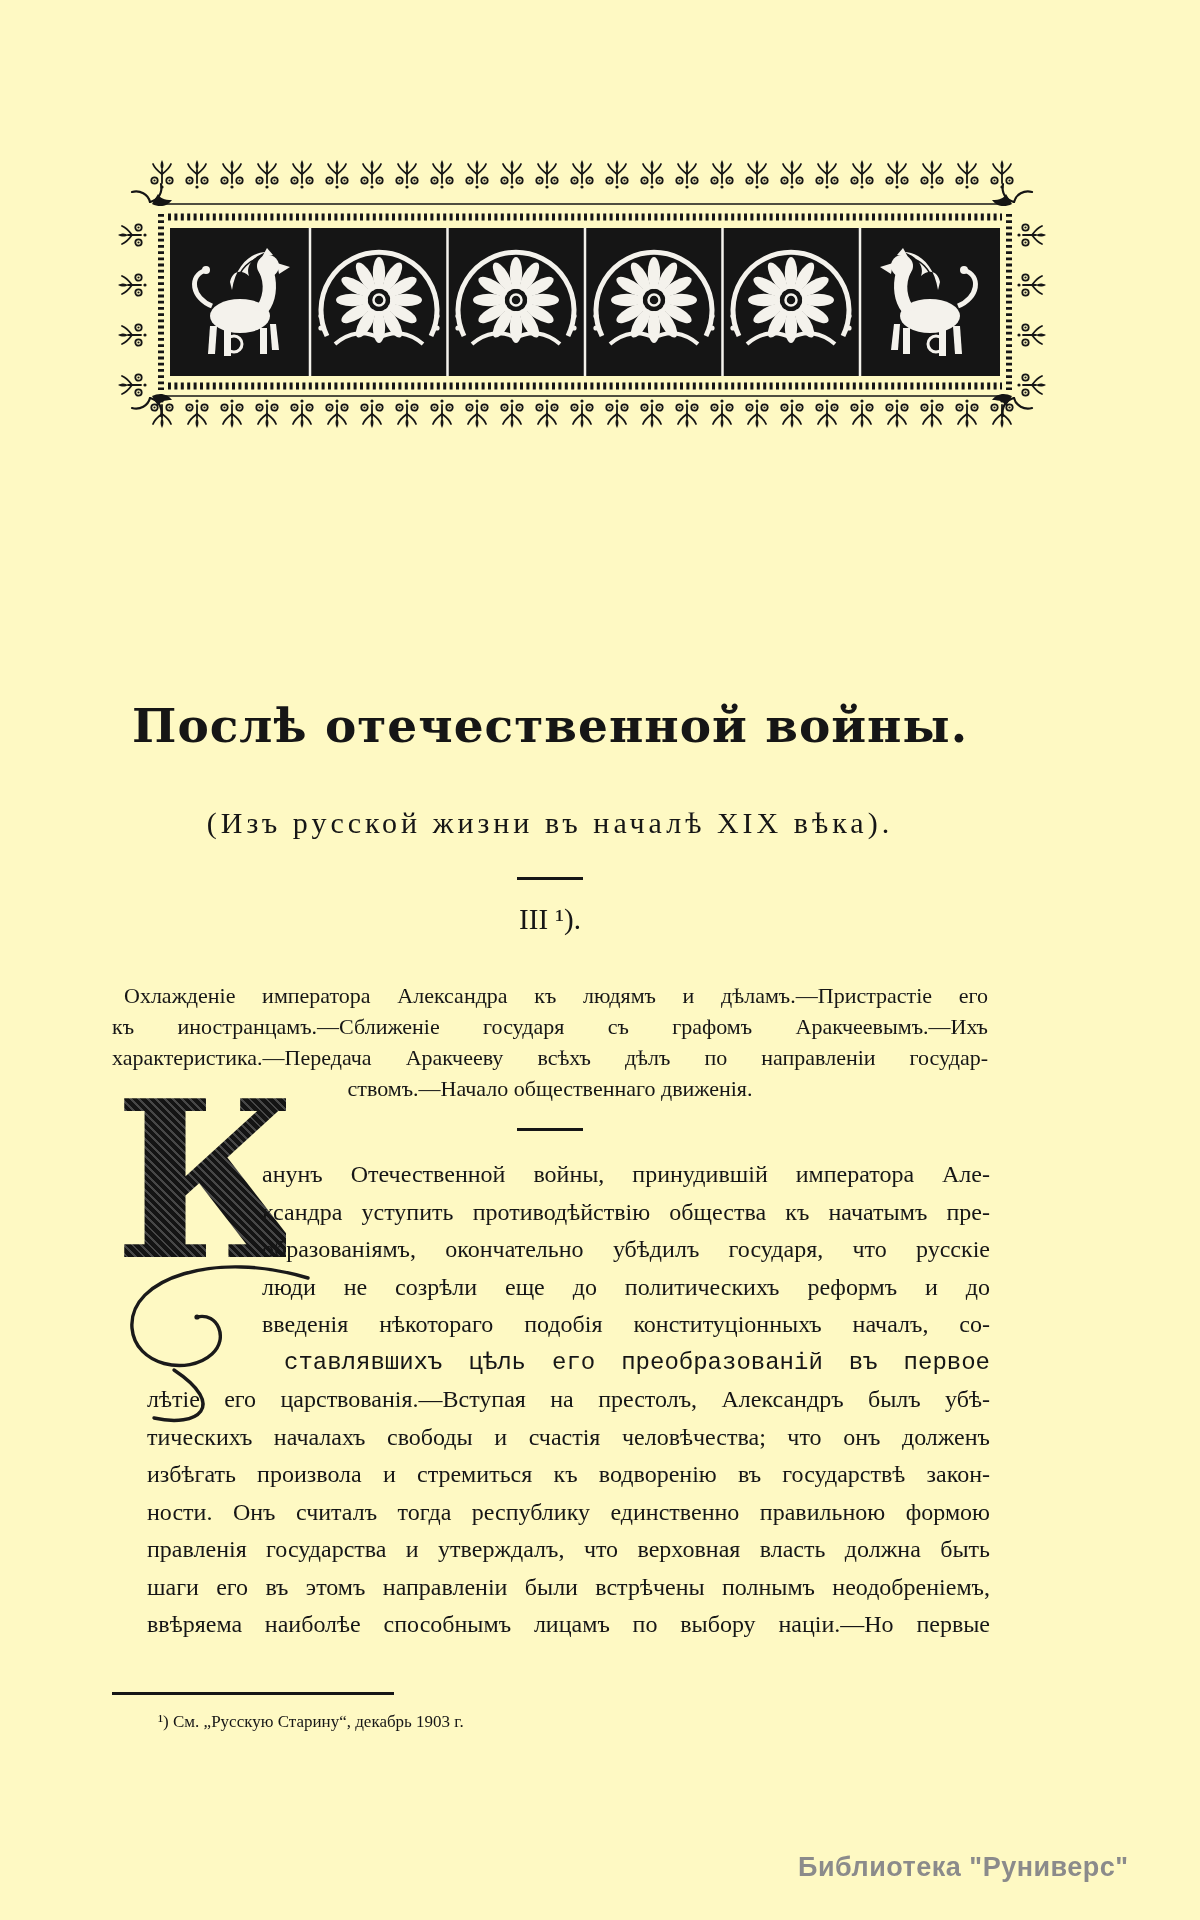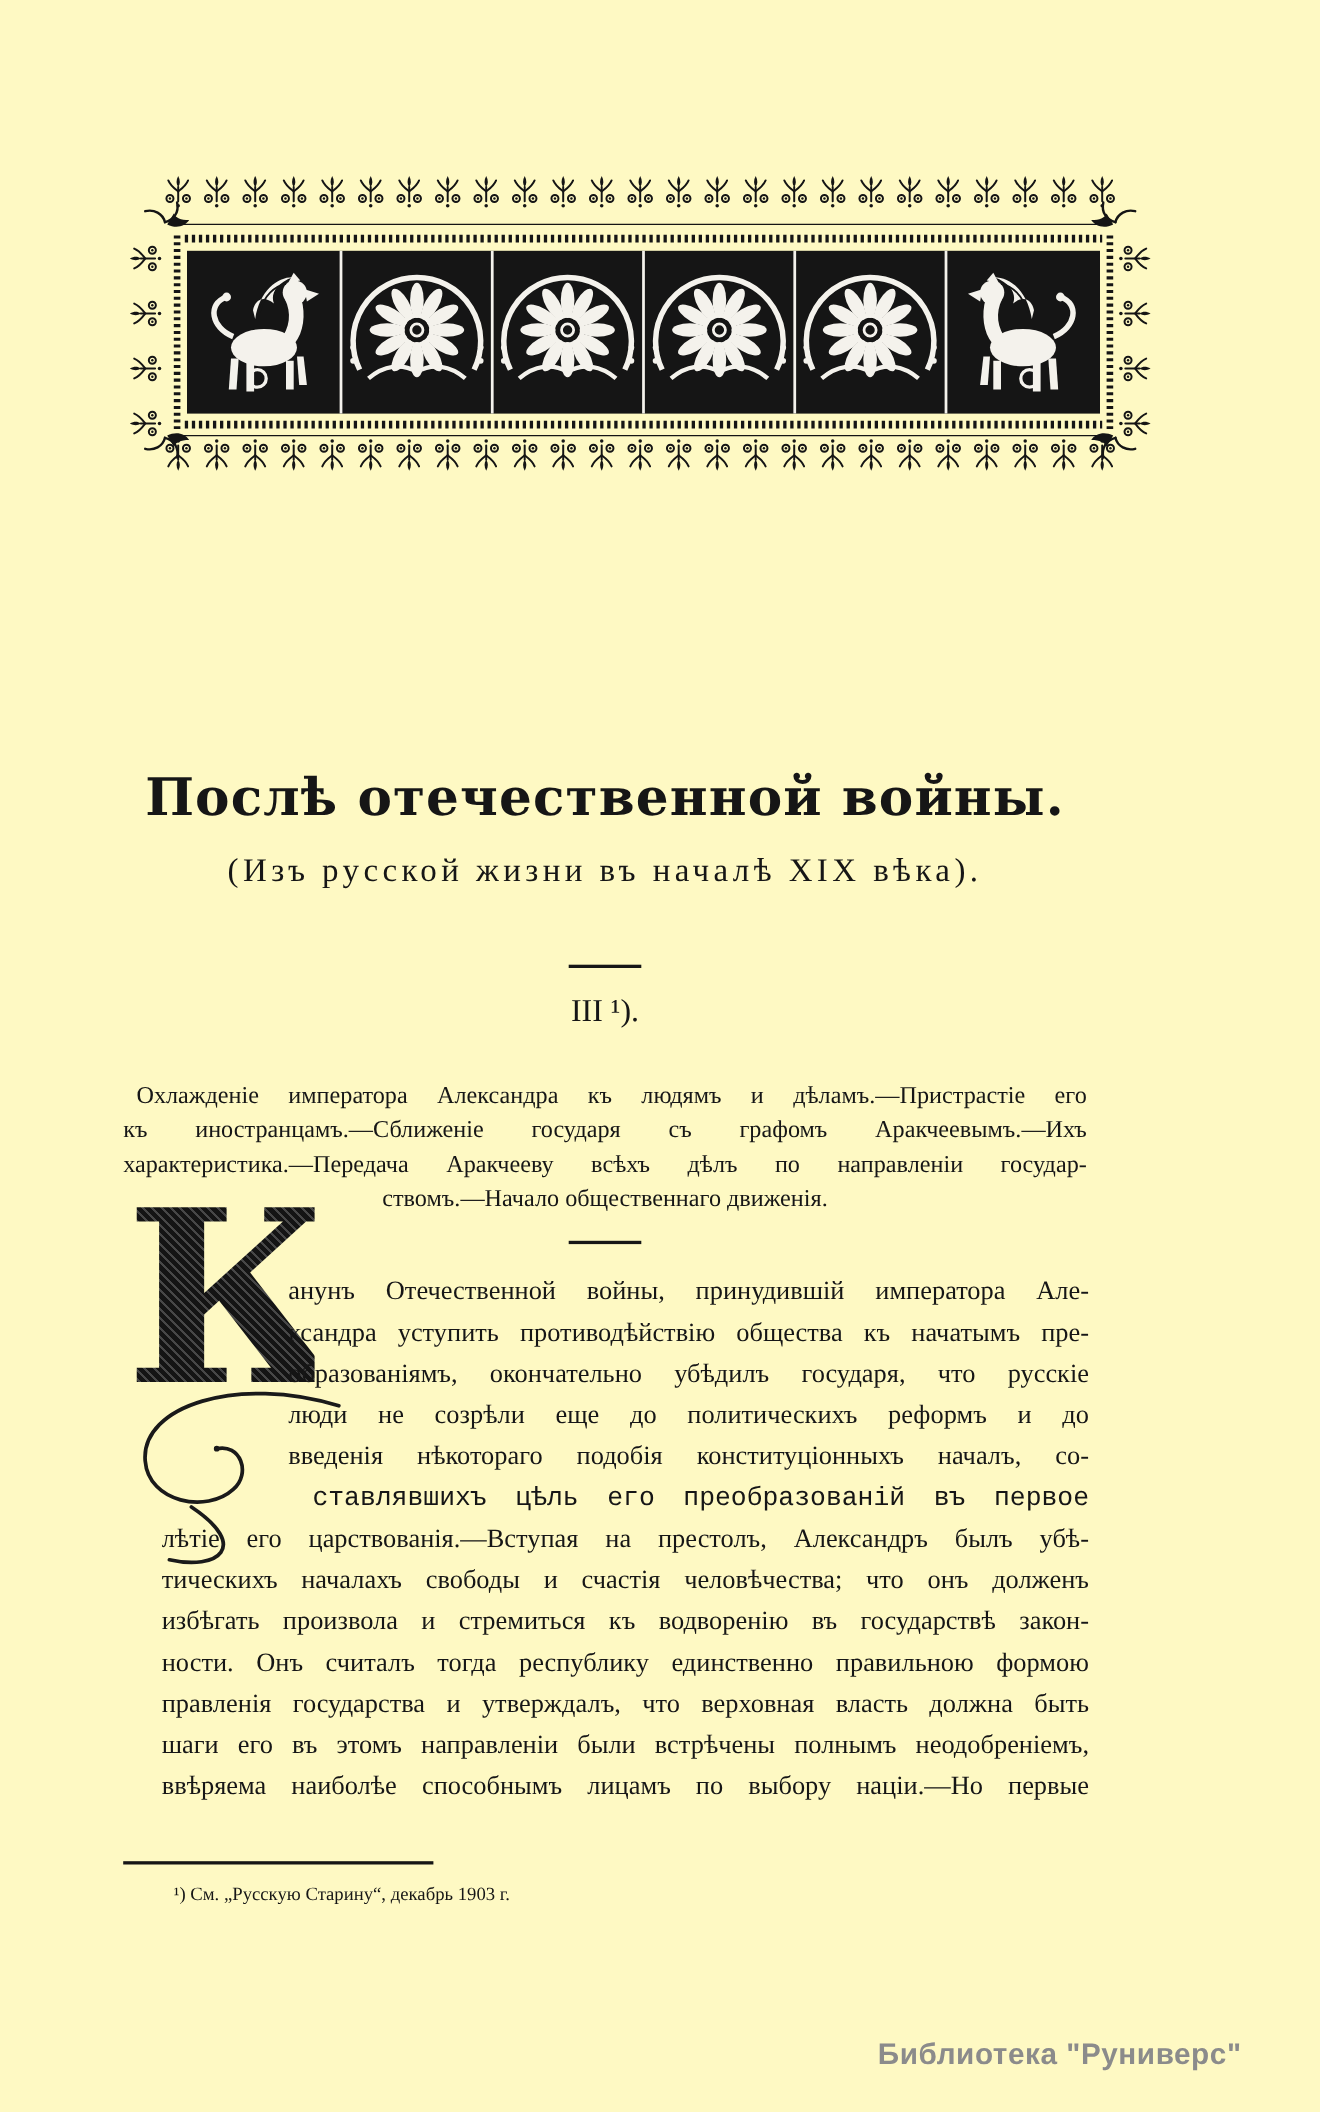--- a/index.html
+++ b/index.html
@@ -7,21 +7,21 @@
         font-family:"Liberation Serif",serif;color:#161616;overflow:hidden;}
 
   
   .band{position:absolute;left:112px;top:140px;width:940px;height:295px;}
   .band .s{stroke:#151515;stroke-width:1.8;fill:none;stroke-linecap:round;}
   .band .s2{stroke:#151515;stroke-width:2.2;fill:none;stroke-linecap:round;}
 
   
   .title{position:absolute;left:110px;top:698px;width:880px;text-align:center;
          font-family:"DejaVu Serif",serif;font-weight:bold;font-size:47px;letter-spacing:1px;}
-  .subtitle{position:absolute;left:110px;top:775px;width:880px;text-align:center;
+  .subtitle{position:absolute;left:110px;top:806px;width:880px;text-align:center;
             font-size:30px;letter-spacing:4px;}
   .rule{position:absolute;background:#161616;}
   .rule-mid1{left:517px;top:877px;width:66px;height:3px;}
   .rule-mid2{left:517px;top:1128px;width:66px;height:3px;}
   .chapter{position:absolute;left:110px;top:903px;width:880px;text-align:center;font-size:29px;}
 
   
   .summary{position:absolute;left:112px;top:980px;width:876px;font-size:22px;}
   .summary .line{height:31px;line-height:31px;text-align:justify;text-align-last:justify;overflow:hidden;}
   .summary .line.first{text-indent:12px;}

